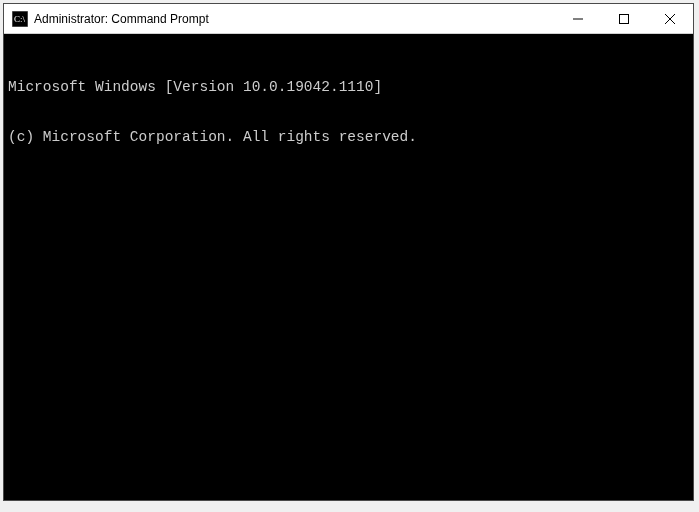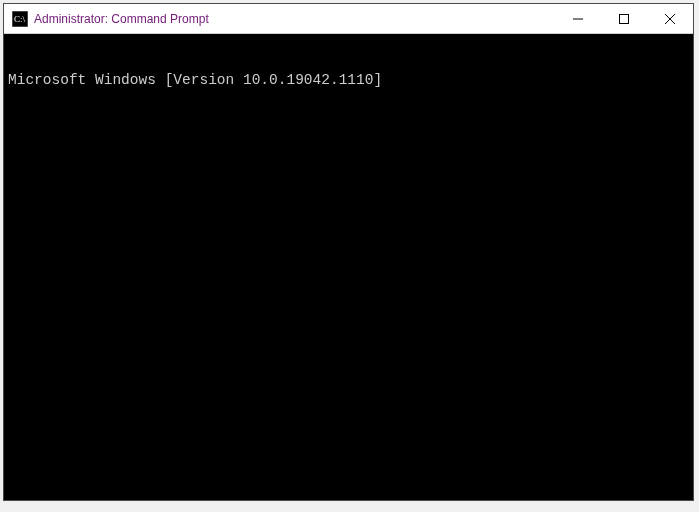--- a/index.html
+++ b/index.html
@@ -38,21 +38,21 @@
       display: flex;
       align-items: center;
       justify-content: center;
     }
     .titlebar-icon svg {
       width: 16px;
       height: 16px;
     }
     .titlebar-text {
       font-size: 12px;
-      color: #701a75;
+      color: #000000;
       flex: 1;
     }
     .window-controls {
       display: flex;
       height: 100%;
     }
     .window-control {
       width: 46px;
       height: 100%;
       display: flex;
@@ -60,21 +60,21 @@
       justify-content: center;
       cursor: pointer;
     }
     .window-control svg {
       width: 10px;
       height: 10px;
     }
     .terminal {
       flex: 1;
       background: #000000;
-      padding: 5px 4px;
+      padding: 12px 4px;
       font-family: Consolas, "Courier New", monospace;
       font-size: 14.5px;
       line-height: 1.15;
       color: #cccccc;
       overflow: hidden;
       white-space: pre-wrap;
       word-break: break-all;
     }
     .terminal-line {
       display: block;
@@ -113,15 +113,16 @@
       <div class="window-control close">
         <svg viewBox="0 0 10 10">
           <line x1="0" y1="0" x2="10" y2="10" stroke="#000000" stroke-width="1"></line>
           <line x1="10" y1="0" x2="0" y2="10" stroke="#000000" stroke-width="1"></line>
         </svg>
       </div>
     </div>
   </div>
   <div class="terminal">
     <span class="terminal-line">Microsoft Windows [Version 10.0.19042.1110]</span>
+    <span class="terminal-line">(c) Microsoft Corporation. All rights reserved.</span>
     <div class="blank-line"></div>
   </div>
 </div>
 
 </body></html>

